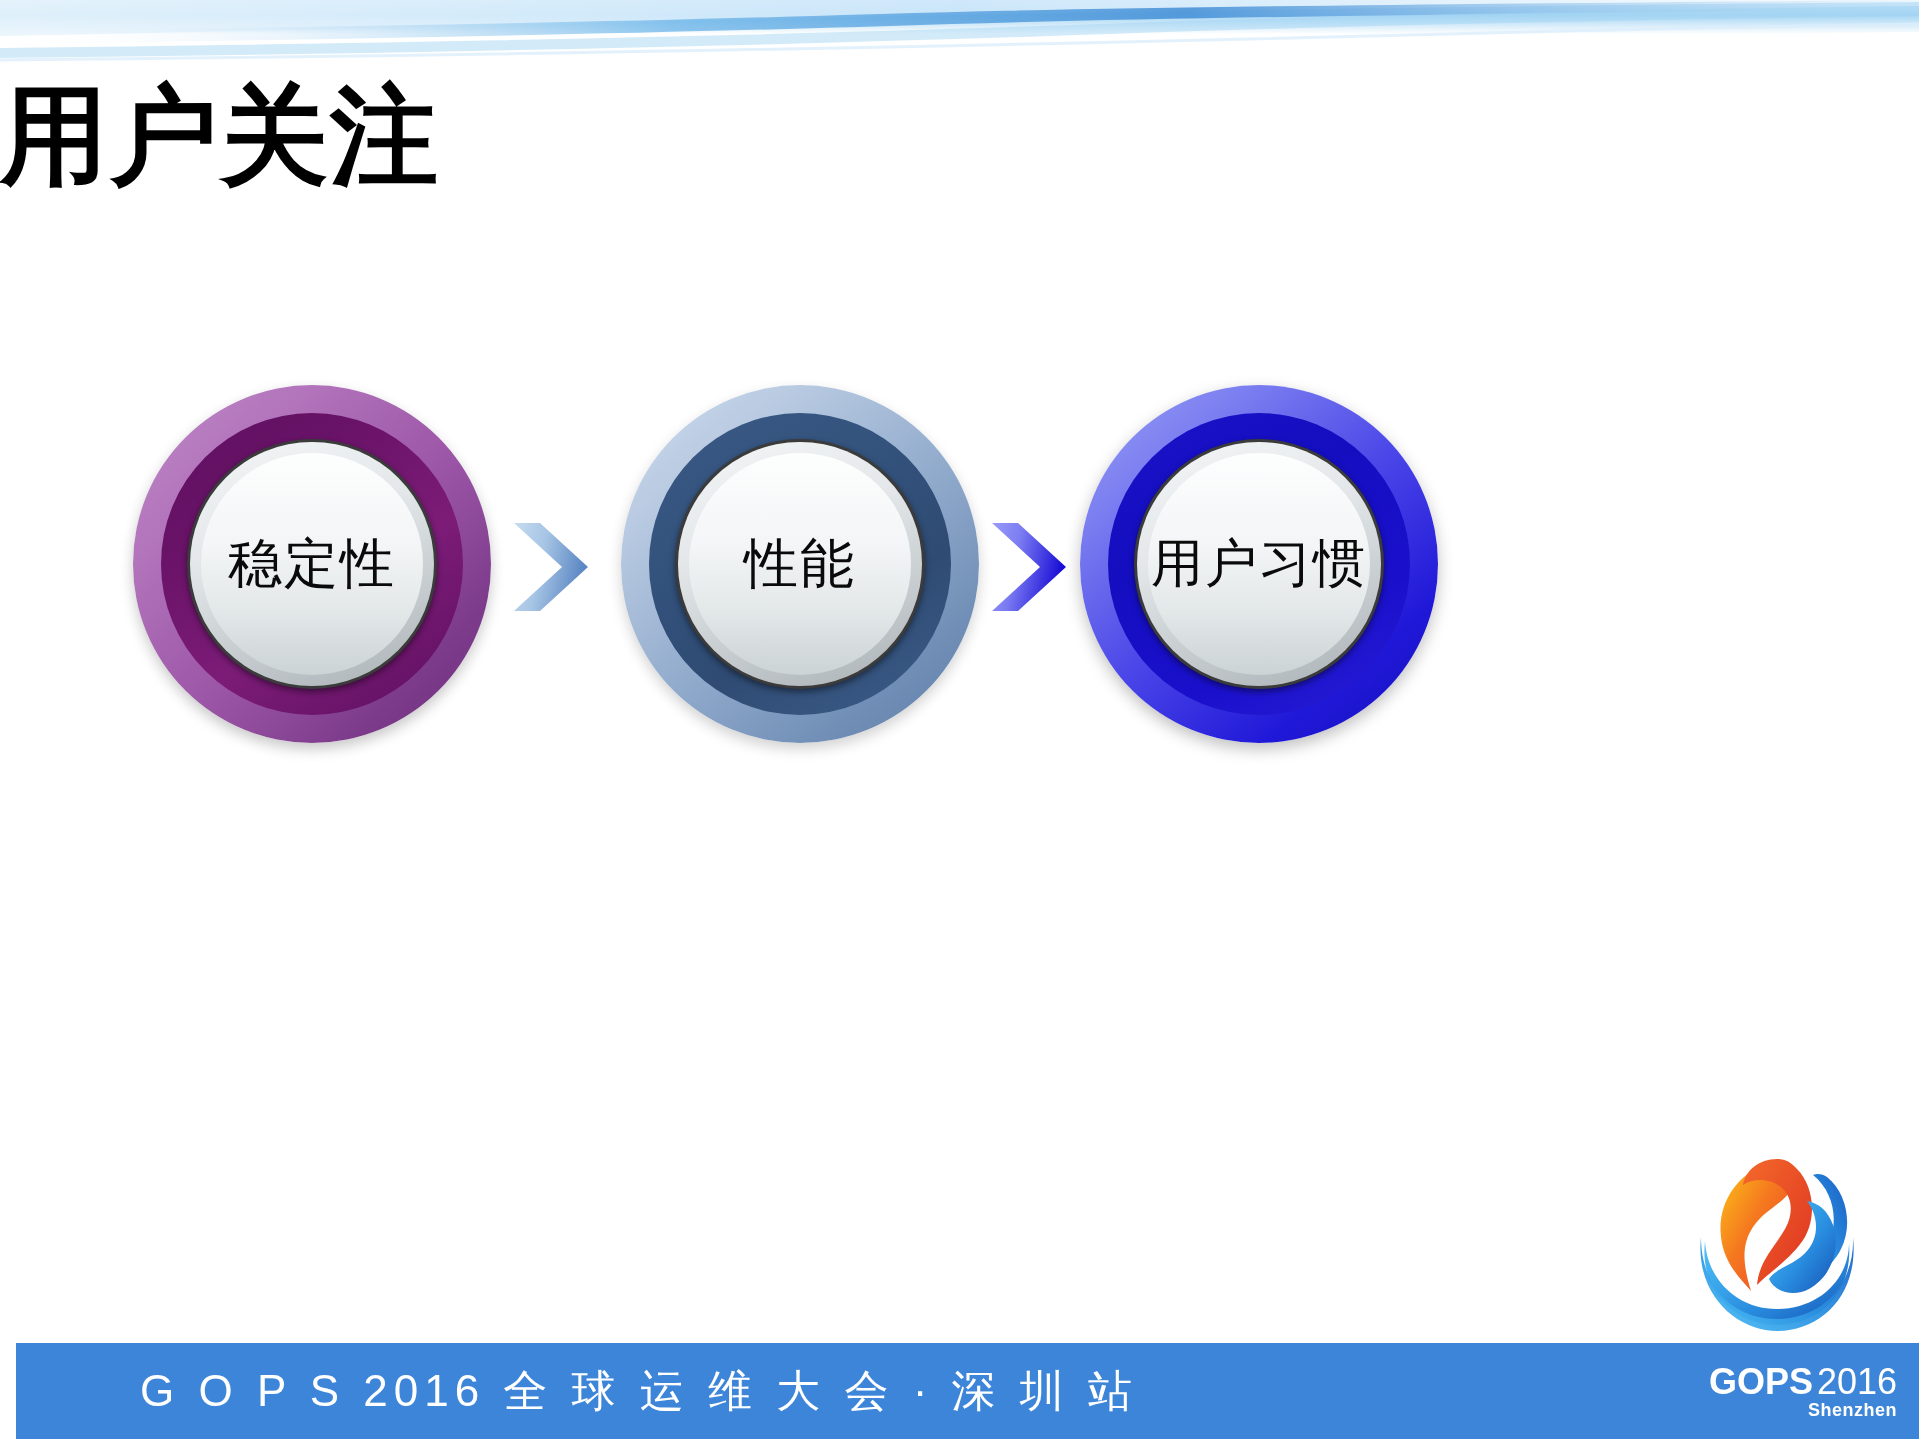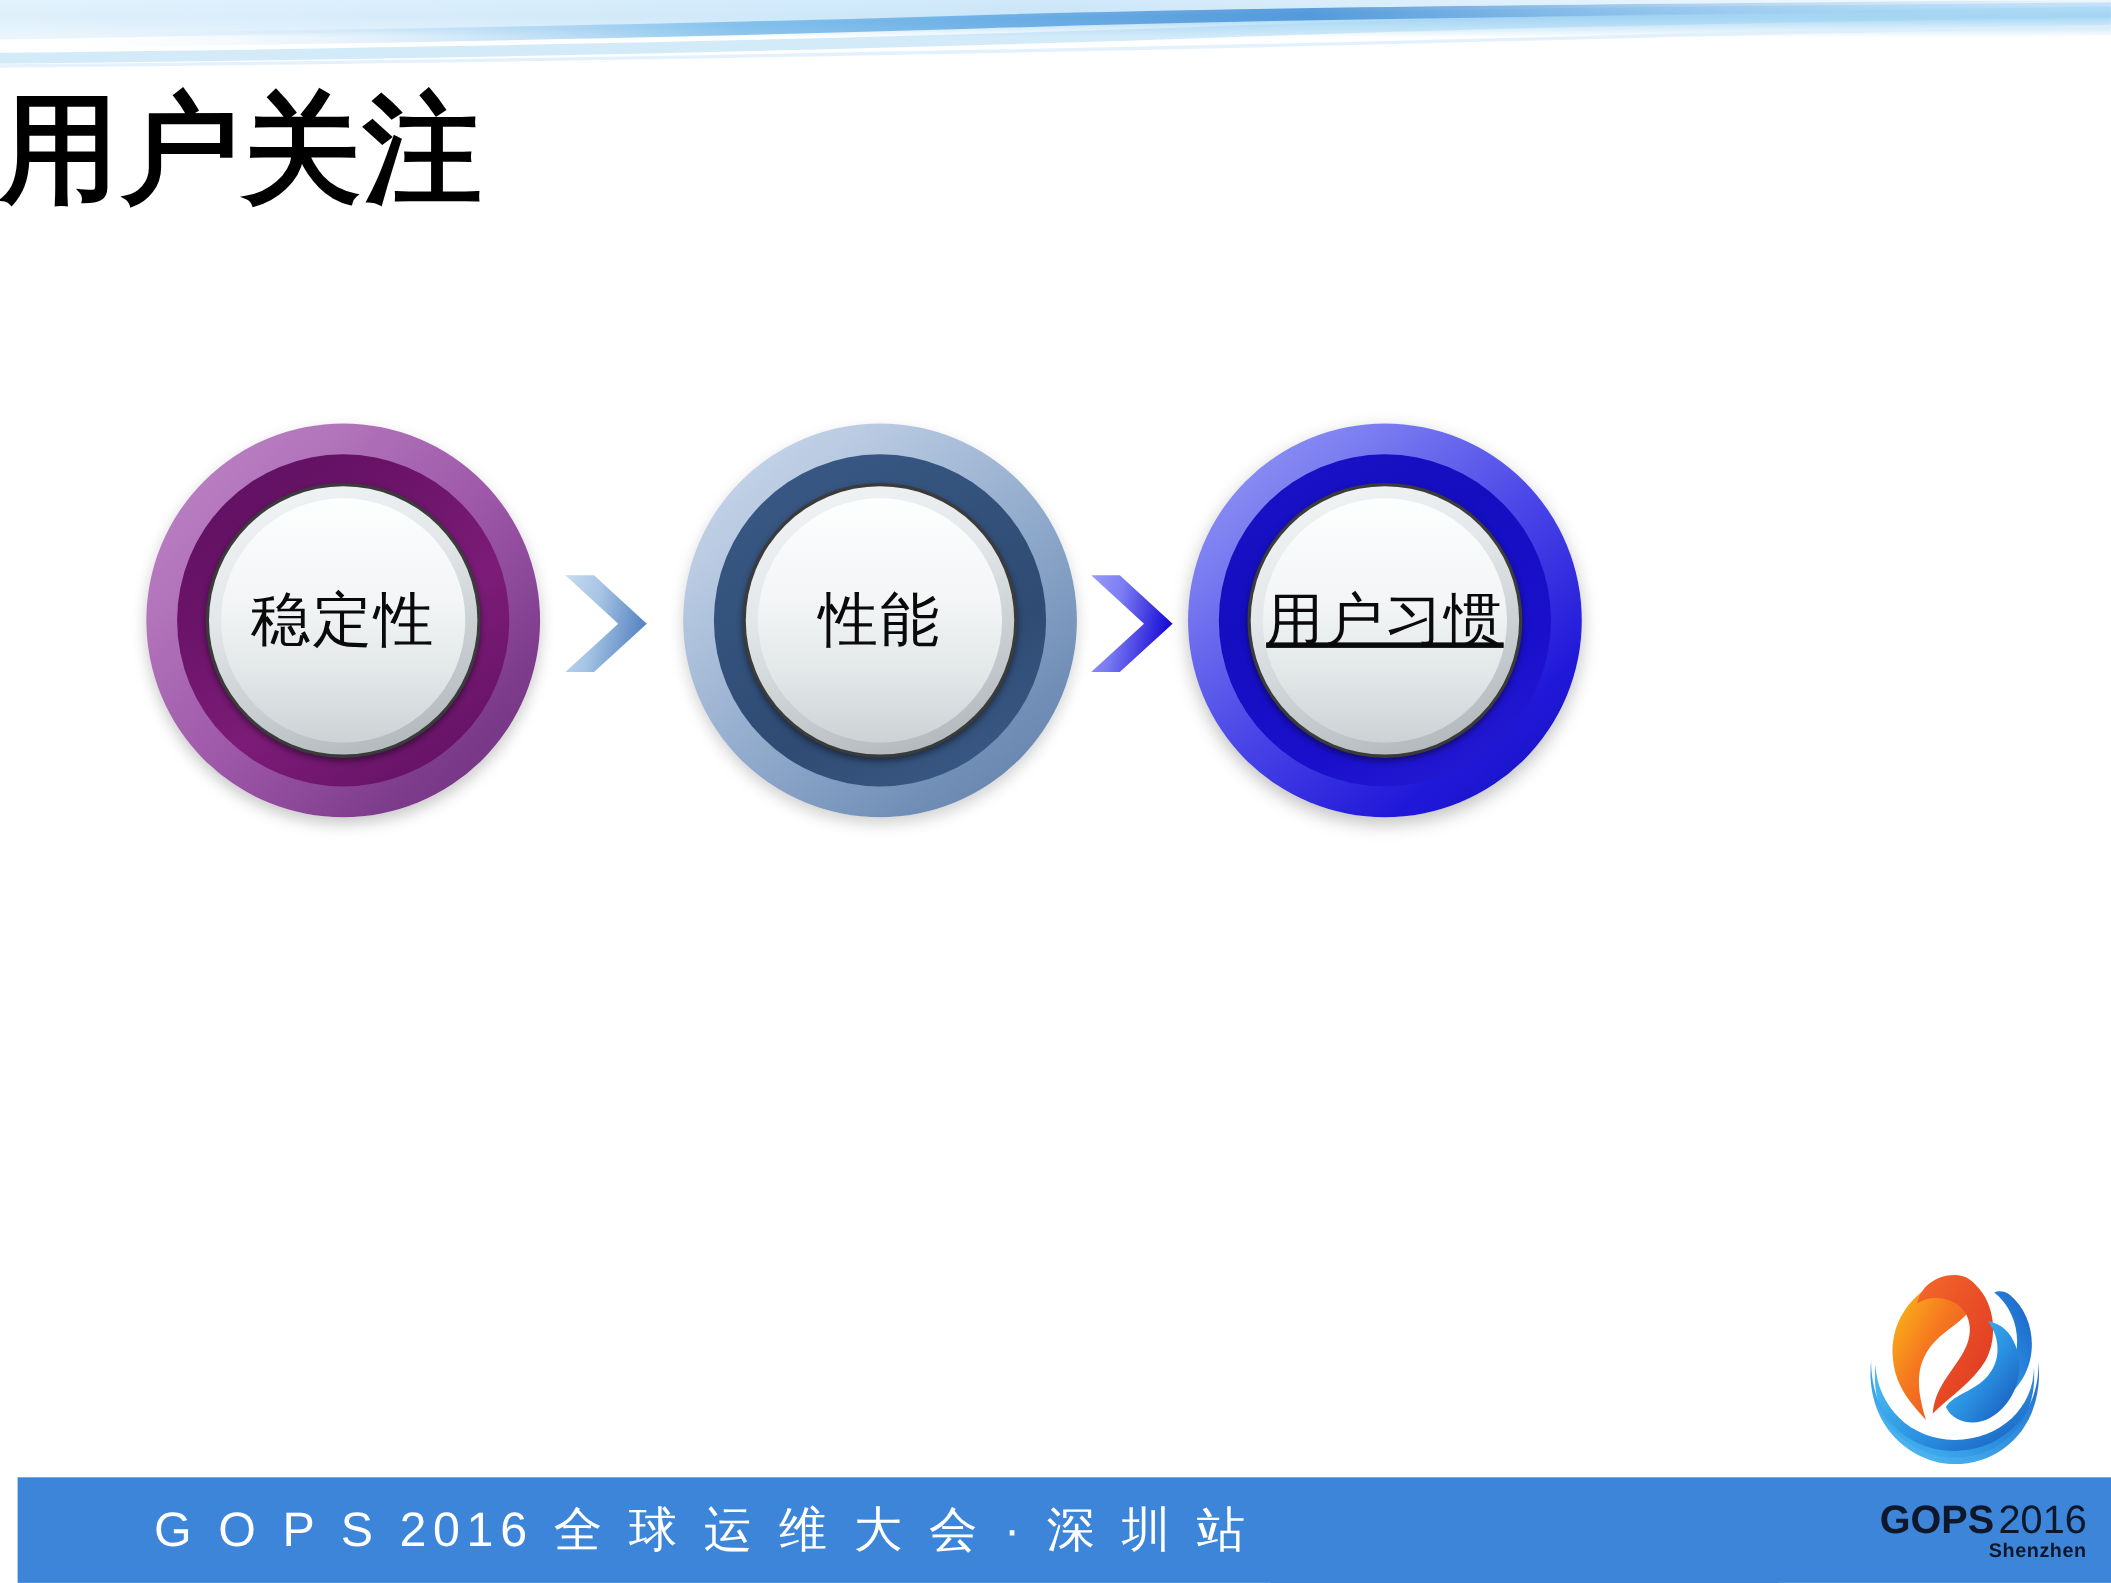--- a/index.html
+++ b/index.html
@@ -91,21 +91,21 @@
     align-items: center;
     justify-content: center;
   }
   .node .label {
     font-size: 54px;
     color: #0a0a0a;
     white-space: nowrap;
     font-family: "Liberation Sans", "DejaVu Sans", sans-serif;
     letter-spacing: 2px;
   }
-  .node.n3 .label { font-size: 52px; text-decoration: underline; }
+  .node.n3 .label { font-size: 52px; }
 
   
   .node.n1 { left: 133px; }
   .node.n1 .ring-outer {
     background: linear-gradient(135deg, #c088c8 0%, #b274bb 25%, #9b55a6 55%, #7d3b8c 80%, #6d2b7c 100%);
     box-shadow: 0 6px 14px rgba(0,0,0,0.22);
   }
   .node.n1 .ring-inner {
     background: linear-gradient(145deg, #5c1060 0%, #6a1368 30%, #7c1c78 60%, #5d0f5f 100%);
   }
@@ -160,21 +160,21 @@
     letter-spacing: 6px;
     white-space: nowrap;
     font-family: "Liberation Sans", "DejaVu Sans", sans-serif;
   }
   .footer-brand {
     position: absolute;
     right: 38px;
     top: 50%;
     transform: translateY(-50%);
     text-align: right;
-    color: #0f172a;
+    color: #ffffff;
     line-height: 1.05;
   }
   .brand-line1 {
     font-size: 36px;
     white-space: nowrap;
   }
   .brand-line1 .g { font-weight: bold; }
   .brand-line1 .y { font-weight: normal; margin-left: 4px; }
   .brand-line2 {
     font-size: 18px;

